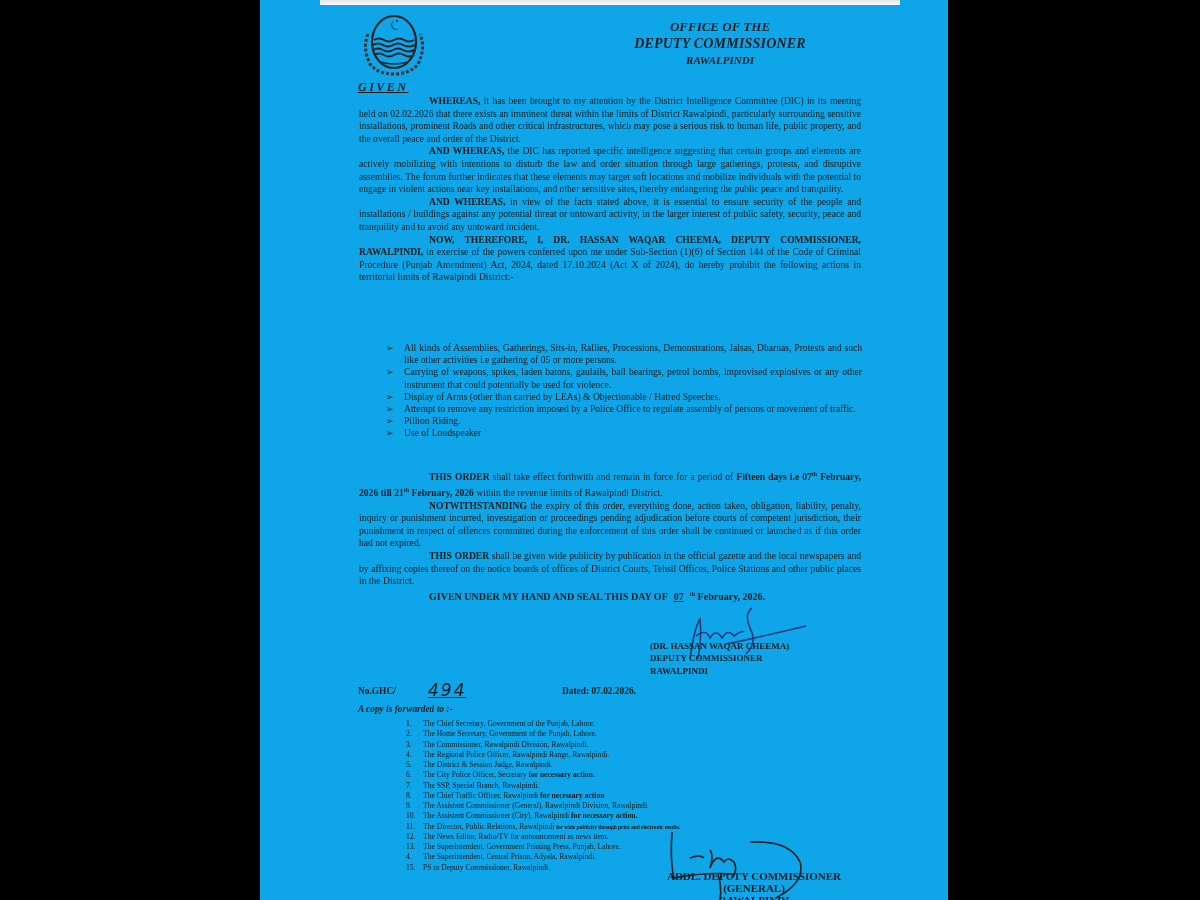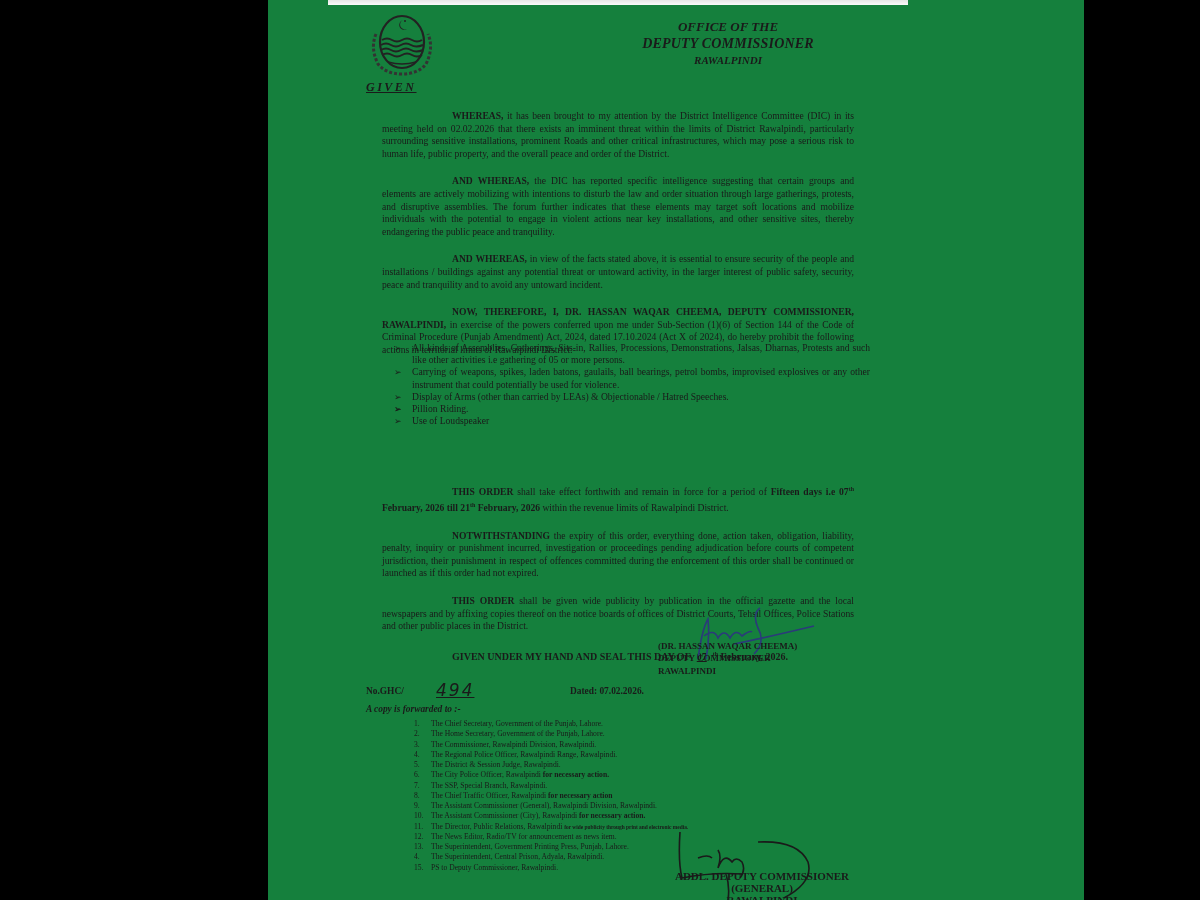--- a/index.html
+++ b/index.html
@@ -4,22 +4,22 @@
   <style>
     html, body { margin: 0; padding: 0; }
     body {
       width: 1200px; height: 900px; overflow: hidden;
       background: #000;
       position: relative;
       font-family: "Liberation Serif", "DejaVu Serif", serif;
       color: #1a1a1a;
     }
     .page {
-      position: absolute; left: 268px; top: 0; width: 816px; height: 900px;
-      background: #15803d;
+      position: absolute; left: 260px; top: 0; width: 688px; height: 900px;
+      background: #0ea5e9;
       overflow: hidden;
     }
     .top-smudge {
       position: absolute; left: 60px; top: 0; width: 580px; height: 5px;
       background: linear-gradient(#e6e6e6, #fafafa);
     }
     .logo {
       position: absolute; left: 98px; top: 10px; width: 72px; height: 70px;
     }
     .office-header {
@@ -33,21 +33,21 @@
 
     .order-title {
       position: absolute; left: 98px; top: 80px;
       font-style: italic; font-weight: bold; font-size: 12px;
       letter-spacing: 2.5px; text-decoration: underline;
     }
     .body-text {
       position: absolute; left: 99px; width: 502px;
       font-size: 9.6px; line-height: 12.6px; text-align: justify;
     }
-    .body-text p { margin: 15px; }
+    .body-text p { margin: 0; }
     .body-text .ind { display: inline-block; width: 70px; }
     .body-text b { font-weight: bold; }
 
     .bullets {
       position: absolute; left: 126px; width: 476px; top: 342px;
       font-size: 9.6px; line-height: 12.2px; text-align: justify;
       margin: 0; padding: 0; list-style: none;
     }
     .bullets li { position: relative; padding-left: 18px; margin: 0; }
     .bullets li .arrow { position: absolute; left: 0; top: 0; font-size: 9px; }
@@ -117,21 +117,21 @@
     <p><span class="ind"></span><b>WHEREAS,</b><span> it has been brought to my attention by the District Intelligence Committee (DIC) in its meeting held on 02.02.2026 that there exists an imminent threat within the limits of District Rawalpindi, particularly surrounding sensitive installations, prominent Roads and other critical infrastructures, which may pose a serious risk to human life, public property, and the overall peace and order of the District.</span></p>
     <p><span class="ind"></span><b>AND WHEREAS,</b><span> the DIC has reported specific intelligence suggesting that certain groups and elements are actively mobilizing with intentions to disturb the law and order situation through large gatherings, protests, and disruptive assemblies. The forum further indicates that these elements may target soft locations and mobilize individuals with the potential to engage in violent actions near key installations, and other sensitive sites, thereby endangering the public peace and tranquility.</span></p>
     <p><span class="ind"></span><b>AND WHEREAS,</b><span> in view of the facts stated above, it is essential to ensure security of the people and installations / buildings against any potential threat or untoward activity, in the larger interest of public safety, security, peace and tranquility and to avoid any untoward incident.</span></p>
     <p><span class="ind"></span><b>NOW, THEREFORE, I, DR. HASSAN WAQAR CHEEMA, DEPUTY COMMISSIONER, RAWALPINDI,</b><span> in exercise of the powers conferred upon me under Sub-Section (1)(6) of Section 144 of the Code of Criminal Procedure (Punjab Amendment) Act, 2024, dated 17.10.2024 (Act X of 2024), do hereby prohibit the following actions in territorial limits of Rawalpindi District:-</span></p>
   </div>
 
   <ul class="bullets">
     <li><span class="arrow">➢</span><span>All kinds of Assemblies, Gatherings, Sits-in, Rallies, Processions, Demonstrations, Jalsas, Dharnas, Protests and such like other activities i.e gathering of 05 or more persons.</span></li>
     <li><span class="arrow">➢</span><span>Carrying of weapons, spikes, laden batons, gaulails, ball bearings, petrol bombs, improvised explosives or any other instrument that could potentially be used for violence.</span></li>
     <li><span class="arrow">➢</span><span>Display of Arms (other than carried by LEAs) &amp; Objectionable / Hatred Speeches.</span></li>
-    <li><span class="arrow">➢</span></li>
+    <li><span class="arrow">➢</span><span>Attempt to remove any restriction imposed by a Police Office to regulate assembly of persons or movement of traffic.</span></li>
     <li><span class="arrow">➢</span><span>Pillion Riding.</span></li>
     <li><span class="arrow">➢</span><span>Use of Loudspeaker</span></li>
   </ul>
 
   <div class="body-text" style="top:468px;">
     <p><span class="ind"></span><b>THIS ORDER</b><span> shall take effect forthwith and remain in force for a period of </span><b>Fifteen days i.e 07</b><sup style="font-size:6px;font-weight:bold">th</sup><b> February, 2026 till 21</b><sup style="font-size:6px;font-weight:bold">th</sup><b> February, 2026</b><span> within the revenue limits of Rawalpindi District.</span></p>
     <p><span class="ind"></span><b>NOTWITHSTANDING</b><span> the expiry of this order, everything done, action taken, obligation, liability, penalty, inquiry or punishment incurred, investigation or proceedings pending adjudication before courts of competent jurisdiction, their punishment in respect of offences committed during the enforcement of this order shall be continued or launched as if this order had not expired.</span></p>
     <p><span class="ind"></span><b>THIS ORDER</b><span> shall be given wide publicity by publication in the official gazette and the local newspapers and by affixing copies thereof on the notice boards of offices of District Courts, Tehsil Offices, Police Stations and other public places in the District.</span></p>
     <p style="font-weight:bold;font-size:10px;"><span class="ind"></span><span>GIVEN UNDER MY HAND AND SEAL THIS DAY OF</span><u style="padding:0 6px;">07</u><sup style="font-size:6px">th</sup><span> February, 2026.</span></p>
   </div>
@@ -152,21 +152,21 @@
   </div>
 
   <div class="fwd-title">A copy is forwarded to :-</div>
 
   <ol class="copy-list">
     <li><span class="n">1.</span><span>The Chief Secretary, Government of the Punjab, Lahore.</span></li>
     <li><span class="n">2.</span><span>The Home Secretary, Government of the Punjab, Lahore.</span></li>
     <li><span class="n">3.</span><span>The Commissioner, Rawalpindi Division, Rawalpindi.</span></li>
     <li><span class="n">4.</span><span>The Regional Police Officer, Rawalpindi Range, Rawalpindi.</span></li>
     <li><span class="n">5.</span><span>The District &amp; Session Judge, Rawalpindi.</span></li>
-    <li><span class="n">6.</span><span>The City Police Officer, Rawalpindi </span><b>for necessary action.</b></li>
+    <li><span class="n">6.</span><span>The City Police Officer, Secretary </span><b>for necessary action.</b></li>
     <li><span class="n">7.</span><span>The SSP, Special Branch, Rawalpindi.</span></li>
     <li><span class="n">8.</span><span>The Chief Traffic Officer, Rawalpindi </span><b>for necessary action</b></li>
     <li><span class="n">9.</span><span>The Assistant Commissioner (General), Rawalpindi Division, Rawalpindi.</span></li>
     <li><span class="n">10.</span><span>The Assistant Commissioner (City), Rawalpindi </span><b>for necessary action.</b></li>
     <li><span class="n">11.</span><span>The Director, Public Relations, Rawalpindi </span><span class="small">for wide publicity through print and electronic media.</span></li>
     <li><span class="n">12.</span><span>The News Editor, Radio/TV for announcement as news item.</span></li>
     <li><span class="n">13.</span><span>The Superintendent, Government Printing Press, Punjab, Lahore.</span></li>
     <li><span class="n">4.</span><span>The Superintendent, Central Prison, Adyala, Rawalpindi.</span></li>
     <li><span class="n">15.</span><span>PS to Deputy Commissioner, Rawalpindi.</span></li>
   </ol>

